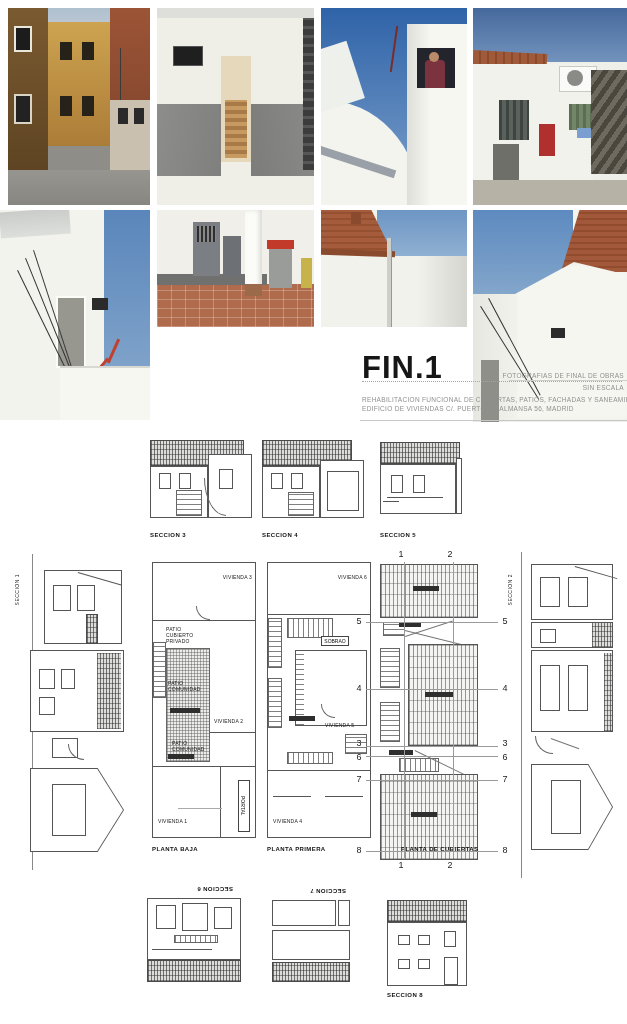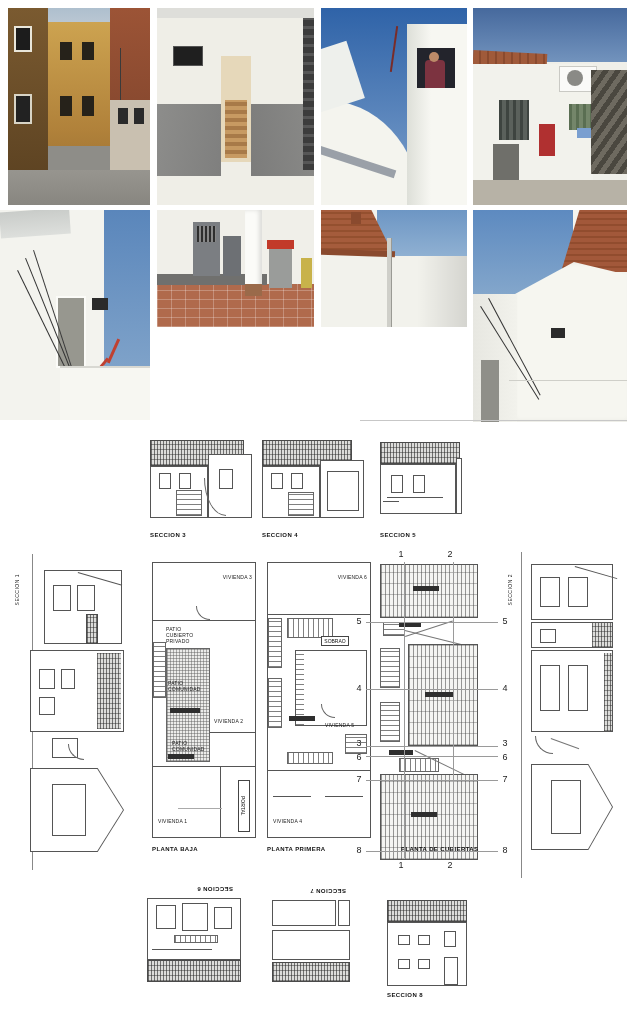--- a/index.html
+++ b/index.html
@@ -149,20 +149,28 @@
     <div class="abs" style="left:88px;top:0;width:66px;height:62px;background:repeating-linear-gradient(0deg,#a2583a 0 4px,#914c2e 4px 6px);clip-path:polygon(28% 0,100% 0,100% 100%,0 100%);"></div>
     <div class="abs" style="left:36px;top:52px;width:118px;height:160px;background:#f6f6f0;clip-path:polygon(0 22%,55% 0,100% 8%,100% 100%,0 100%);box-shadow:inset 4px 0 6px rgba(0,0,0,.08);"></div>
     <div class="abs" style="left:0;top:84px;width:44px;height:128px;background:linear-gradient(90deg,#e7e7e1,#f2f2ec);"></div>
     <div class="abs" style="left:8px;top:96px;width:110px;height:1px;background:#333;transform:rotate(58deg);transform-origin:left top;"></div>
     <div class="abs" style="left:16px;top:88px;width:110px;height:1px;background:#333;transform:rotate(62deg);transform-origin:left top;"></div>
     <div class="abs" style="left:78px;top:118px;width:14px;height:10px;background:#2b2b2b;"></div>
     <div class="abs" style="left:8px;top:150px;width:18px;height:62px;background:#8f8f89;"></div>
     <div class="abs" style="left:36px;top:170px;width:118px;height:1px;background:#cfcfc9;"></div>
   </div>
 
+  <div class="abs" style="left:360px;top:348px;width:264px;height:74px;">
+    <div class="tb-code" style="left:2px;top:2px;">FIN.1</div>
+    <div class="tb-small" style="right:0;top:24px;">FOTOGRAFIAS DE FINAL DE OBRAS</div>
+    <div class="dotline" style="left:2px;top:33px;width:260px;"></div>
+    <div class="tb-small" style="right:0;top:36px;">SIN ESCALA</div>
+    <div class="tb-small" style="left:2px;top:48px;">REHABILITACION FUNCIONAL DE CUBIERTAS, PATIOS, FACHADAS Y SANEAMIENTO</div>
+    <div class="tb-small" style="left:2px;top:57px;">EDIFICIO DE VIVIENDAS C/. PUERTO DE ALMANSA 56, MADRID</div>
+  </div>
   <div class="solidline" style="left:360px;top:420px;width:267px;"></div>
 
   <div class="abs" style="left:148px;top:438px;width:114px;height:104px;">
     <div class="hatch-band" style="left:2px;top:2px;width:94px;height:26px;"></div>
     <div class="lineart" style="left:2px;top:28px;width:58px;height:52px;">
       <div class="lineart" style="left:8px;top:6px;width:12px;height:16px;"></div>
       <div class="lineart" style="left:28px;top:6px;width:12px;height:16px;"></div>
     </div>
     <div class="lineart" style="left:60px;top:16px;width:44px;height:64px;">
       <div class="lineart" style="left:10px;top:14px;width:14px;height:20px;"></div>

